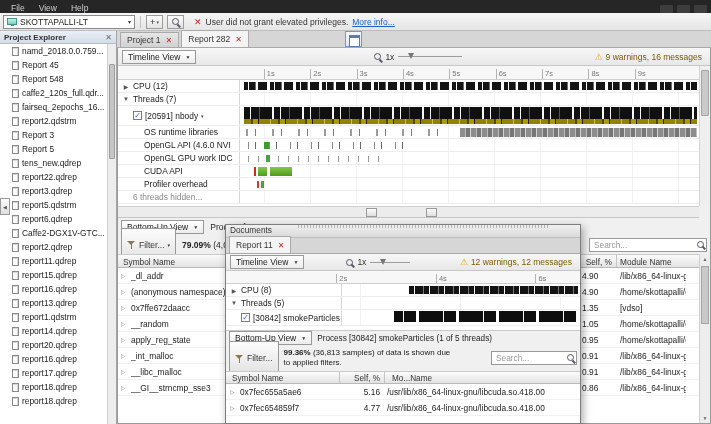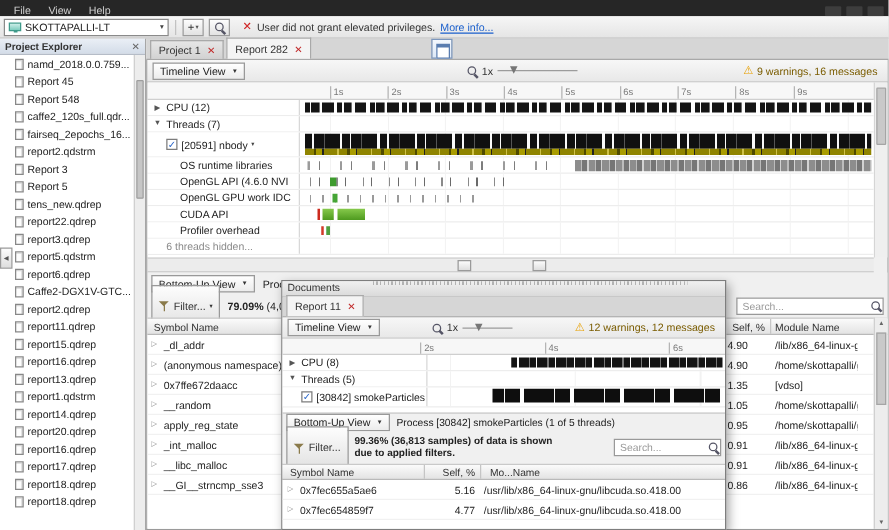--- a/index.html
+++ b/index.html
@@ -165,21 +165,21 @@
     display:flex;align-items:center;padding:0 4px;}
   .dw-ruler{height:13px;flex:none;position:relative;background:#f7f7f7;border-bottom:1px solid #cfcfcf;}
   .dw-ruler .ruler-track{left:92px;}
   .dw-rows{height:46px;flex:none;background:#fff;overflow:hidden;}
   .dw-rows .t-label{width:116px;}
   .dw-rows .t-row.tall{height:16px;}
   .dw-rows .t-track{background-image:repeating-linear-gradient(90deg,#f2f2f2 0 1px,transparent 1px 100px);background-position:18px 0;}
   .dw-burow1{height:15px;flex:none;background:#f0f0f0;display:flex;align-items:center;gap:5px;padding:0 3px;border-top:1px solid #c9c9c9;}
   .dw-burow1 .proc{font-size:8.2px;}
   .dw-burow2{height:26px;flex:none;background:#f0f0f0;display:flex;align-items:center;gap:5px;padding:0 3px;}
-  .dw-stats{font-size:8px;line-height:1.2;color:#222;width:172px;white-space:normal;font-weight:bold;}
+  .dw-stats{font-size:8px;line-height:1.2;color:#222;width:172px;white-space:normal;}
   .dw-search input{width:86px;}
   .dt-header{position:relative;height:13px;flex:none;background:linear-gradient(#fbfbfb,#e3e3e3);border-top:1px solid #c9c9c9;border-bottom:1px solid #b9b9b9;font-size:8.2px;color:#333;}
   .dh-sym{position:absolute;left:6px;top:2px;}
   .dh-self{position:absolute;left:116px;width:38px;top:2px;text-align:right;}
   .dh-mod{position:absolute;left:166px;top:2px;}
   .dt-body{flex:1;background:#fff;overflow:hidden;}
   .dt-row{position:relative;height:16px;border-bottom:1px solid #f1f1f1;font-size:8.3px;}
   .dt-sym{position:absolute;left:4px;top:0;height:100%;width:110px;display:flex;align-items:center;gap:3px;overflow:hidden;}
   .dt-self{position:absolute;left:116px;width:38px;top:3px;text-align:right;}
   .dt-mod{position:absolute;left:161px;right:3px;top:3px;white-space:nowrap;overflow:hidden;}

